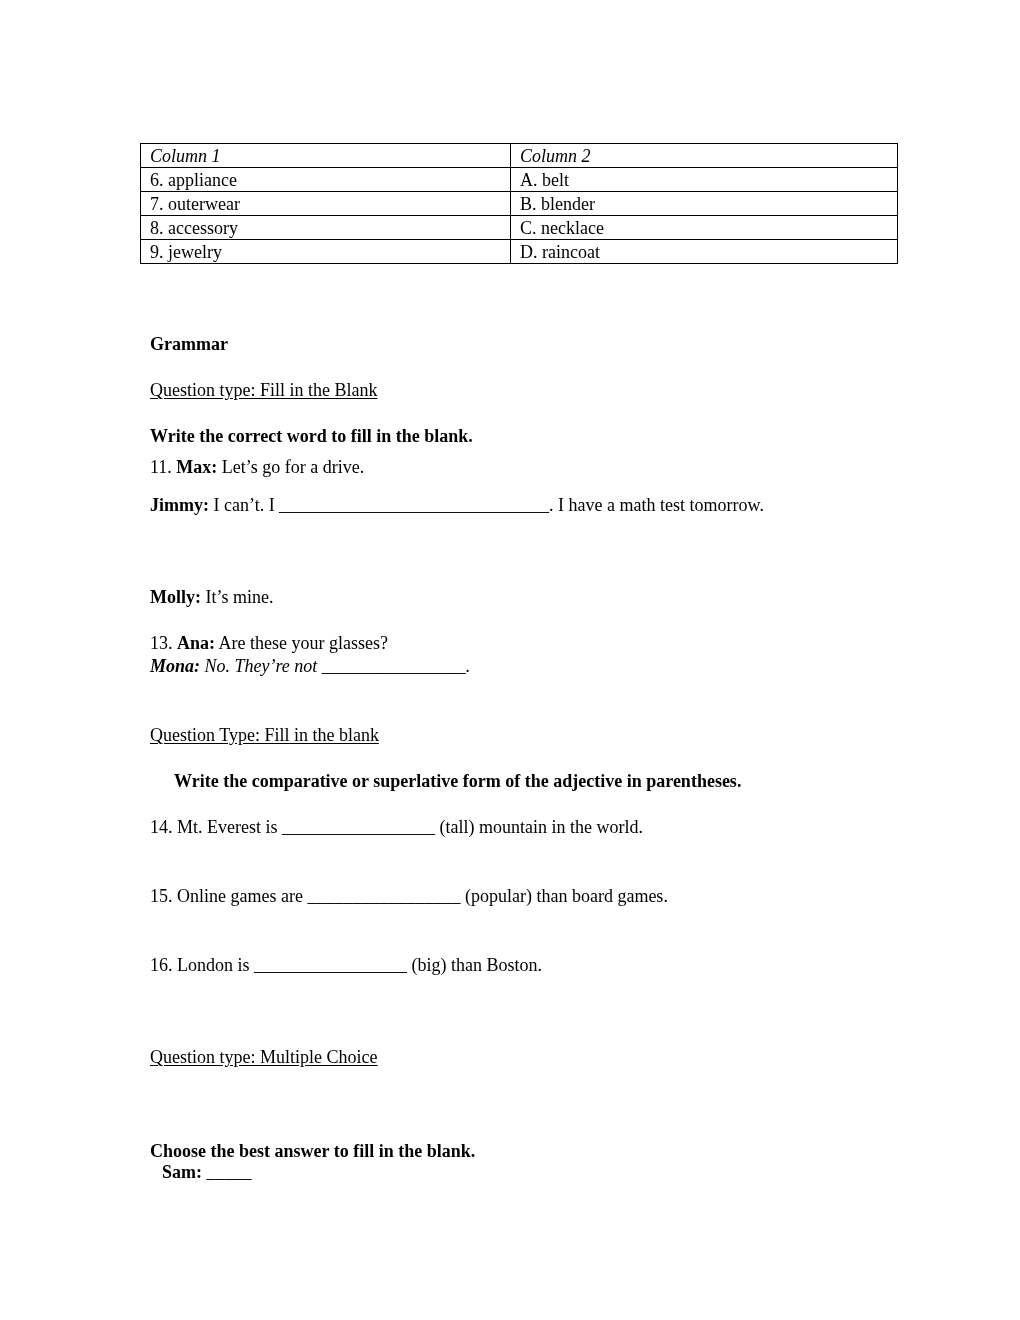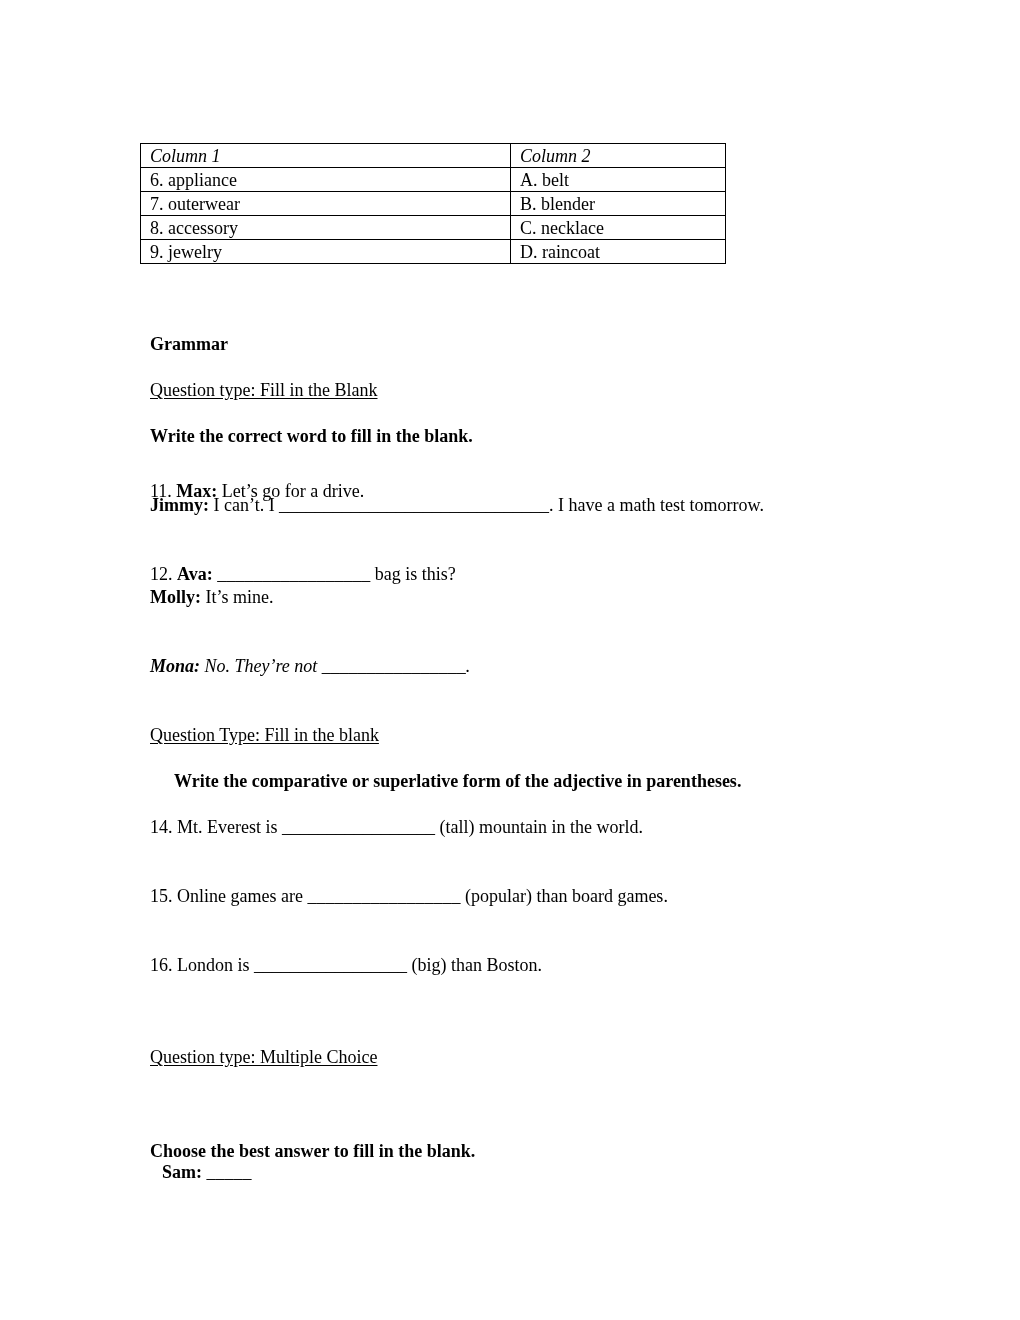--- a/index.html
+++ b/index.html
@@ -20,21 +20,21 @@
       position: absolute;
       left: 0;
       top: 0;
       width: 1020px;
       height: 1320px;
     }
     table.match {
       position: absolute;
       left: 140px;
       top: 143px;
-      width: 586px;
+      width: 758px;
       border-collapse: collapse;
     }
     table.match td {
       border: 1px solid #000;
       padding: 0 0 0 9px;
       height: 23px;
       line-height: 22px;
       vertical-align: middle;
       white-space: pre;
     }
@@ -72,26 +72,26 @@
       <td>D. raincoat</td>
     </tr>
   </tbody>
     </table>
 
   <div class="abs b" style="top:333px;">Grammar</div>
 
   <div class="abs u" style="top:379px;">Question type: Fill in the Blank</div>
   <div class="abs b" style="top:425px;">Write the correct word to fill in the blank.</div>
 
-  <div class="abs" style="top:480px;"><span>11.</span> <span class="b">Max:</span><span> Let’s go for a drive.</span></div>
+  <div class="abs" style="top:456px;"><span>11.</span> <span class="b">Max:</span><span> Let’s go for a drive.</span></div>
   <div class="abs" style="top:494px;"><span class="b">Jimmy:</span><span> I can’t. I ______________________________. I have a math test tomorrow.</span></div>
 
-  <div class="abs" style="top:563px;"><span>12.</span> <span class="b">Ava:</span><span> _________________ bag is this?</span></div>
   <div class="abs" style="top:586px;"><span class="b">Molly:</span><span> It’s mine.</span></div>
 
+  <div class="abs" style="top:632px;"><span>13.</span> <span class="b">Ana:</span><span> Are these your glasses?</span></div>
   <div class="abs" style="top:655px;font-style:italic;"><span class="b">Mona:</span><span> No. They’re not ________________.</span></div>
 
   <div class="abs u" style="top:724px;">Question Type: Fill in the blank</div>
   <div class="abs b" style="top:770px;margin-left:24px;">Write the comparative or superlative form of the adjective in parentheses.</div>
 
   <div class="abs" style="top:816px;">14. Mt. Everest is _________________ (tall) mountain in the world.</div>
   <div class="abs" style="top:885px;">15. Online games are _________________ (popular) than board games.</div>
   <div class="abs" style="top:954px;">16. London is _________________ (big) than Boston.</div>
 
   <div class="abs u" style="top:1046px;">Question type: Multiple Choice</div>

